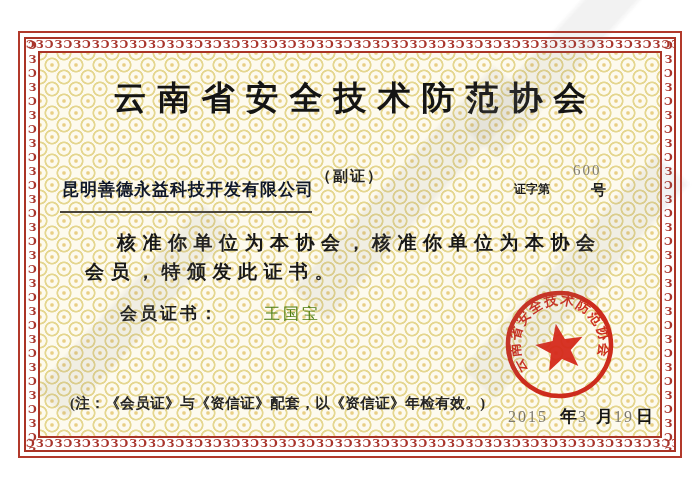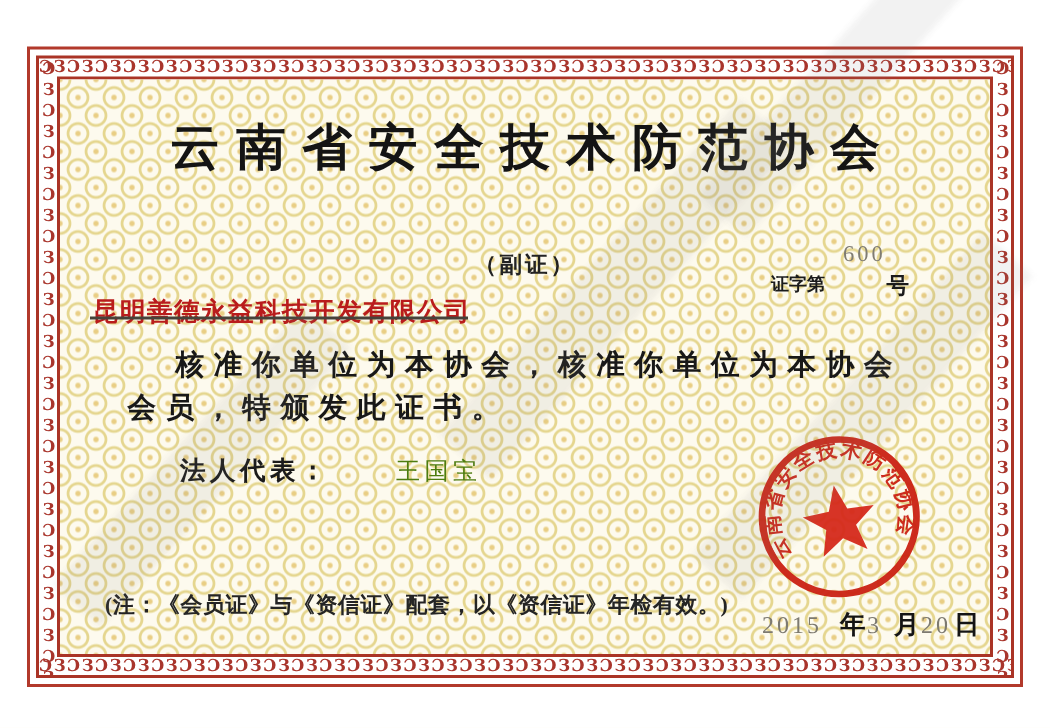--- a/index.html
+++ b/index.html
@@ -40,26 +40,26 @@
     font-size:33px; font-weight:bold; letter-spacing:11px; text-indent:11px; color:#141414;
   }
   .cert-title{
     position:absolute; top:123px; left:0; right:0; text-align:center;
     font-size:34px; font-weight:bold; letter-spacing:28px; text-indent:28px; color:#141414;
   }
   .subtitle{
     position:absolute; top:167px; left:0; right:0; text-align:center;
     font-size:15px; font-weight:bold; letter-spacing:2px; color:#222;
   }
-  .cert-no-value{position:absolute; left:562px; top:162px; font-size:15px; color:#7f7c72; letter-spacing:2px;}
+  .cert-no-value{position:absolute; left:545px; top:162px; font-size:15px; color:#7f7c72; letter-spacing:2px;padding-left:28px;}
   .cert-no-prefix{position:absolute; left:514px; top:181px; font-size:12px; font-weight:bold;}
   .cert-no-suffix{position:absolute; left:591px; top:181px; font-size:15px; font-weight:bold;}
   .member-name{
-    position:absolute; left:62px; top:196px; font-size:17px; font-weight:600;
-    letter-spacing:1px; color:#b91c1c;
+    position:absolute; left:62px; top:178px; font-size:17px; font-weight:600;
+    letter-spacing:1px; color:#0f172a;
   }
   .member-underline{position:absolute; left:60px; top:211px; width:252px; height:2px; background:#47423a;}
   .body-line{font-size:19px; font-weight:bold; letter-spacing:6.5px; color:#181818; position:absolute; left:85px; white-space:nowrap;}
   .body-line1{top:230px; padding-left:32px;}
   .body-line2{top:259px;}
   .legal-label{position:absolute; left:120px; top:302px; font-size:17px; font-weight:bold; letter-spacing:3px;}
   .legal-name{position:absolute; left:264px; top:304px; font-size:16px; color:#4d7c0f; letter-spacing:3px;}
   .note{
     position:absolute; left:70px; top:394px; font-size:14.5px; font-weight:bold;
     letter-spacing:0.5px; color:#242424; white-space:nowrap;
@@ -103,31 +103,31 @@
   <div class="cert-no-value">600</div>
   <div class="cert-no-prefix">证字第</div>
   <div class="cert-no-suffix">号</div>
 
   <div class="member-name">昆明善德永益科技开发有限公司</div>
   <div class="member-underline"></div>
 
   <div class="body-line body-line1">核准你单位为本协会，核准你单位为本协会</div>
   <div class="body-line body-line2">会员，特颁发此证书。</div>
 
-  <div class="legal-label">法人代表：</div>
+  <div class="legal-label">会员证书：</div>
   <div class="legal-name">王国宝</div>
 
   <div class="note">(注：《会员证》与《资信证》配套，以《资信证》年检有效。)</div>
 
   <div class="date-row">
     <span class="date-num d-year">2015</span>
     <span class="d-ylab">年</span>
     <span class="date-num d-month">3</span>
     <span class="d-mlab">月</span>
-    <span class="date-num d-day">20</span>
+    <span class="date-num d-day">19</span>
     <span>日</span>
   </div>
 
   <svg class="seal" viewBox="0 0 112 112">
     <circle cx="56" cy="56" r="51" fill="none" stroke="#cb2012" stroke-width="4.5"></circle>
     <path id="sealArc" d="M 19.7 72.9 A 40 40 0 1 1 92.3 72.9" fill="none"></path>
     <text font-size="13.5" font-weight="bold" fill="#cb2012" letter-spacing="1.5" font-family="Liberation Serif, DejaVu Serif, serif">
       <textPath href="#sealArc" startOffset="50%" text-anchor="middle">云南省安全技术防范协会</textPath>
     </text>
     <polygon fill="#d5281a" points="56,35 62.2,51.5 79.8,52.3 66,63.2 70.7,80.2 56,70.5 41.3,80.2 46,63.2 32.2,52.3 49.8,51.5"></polygon>

